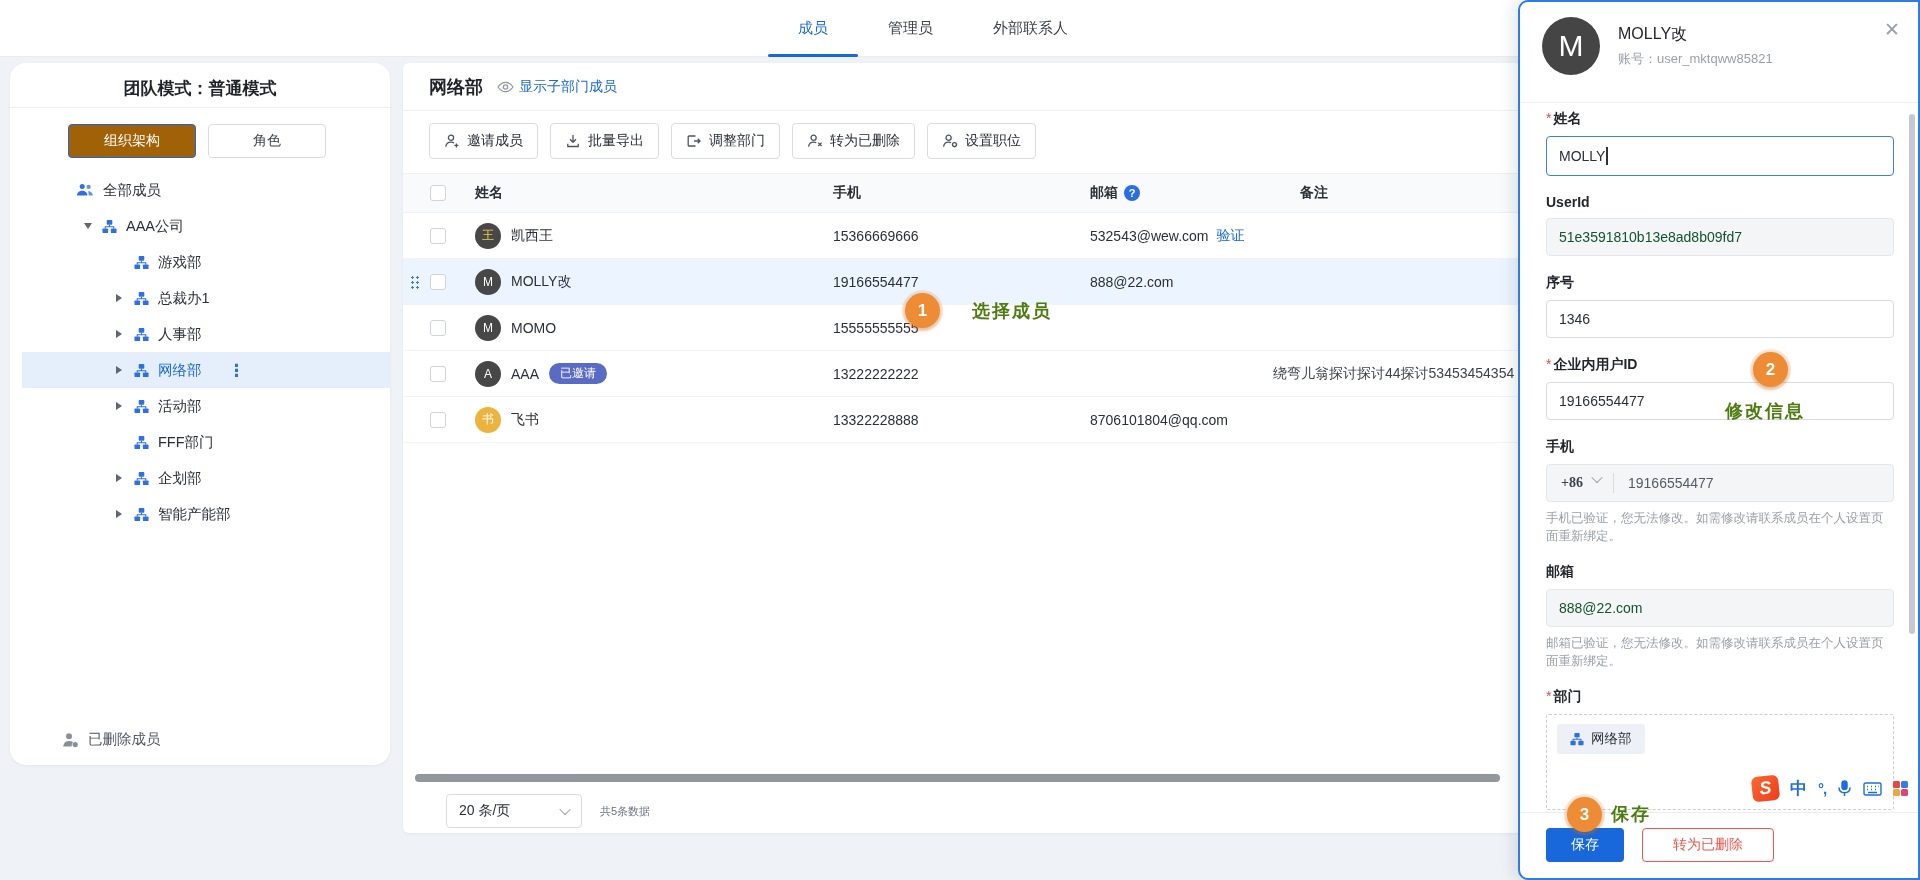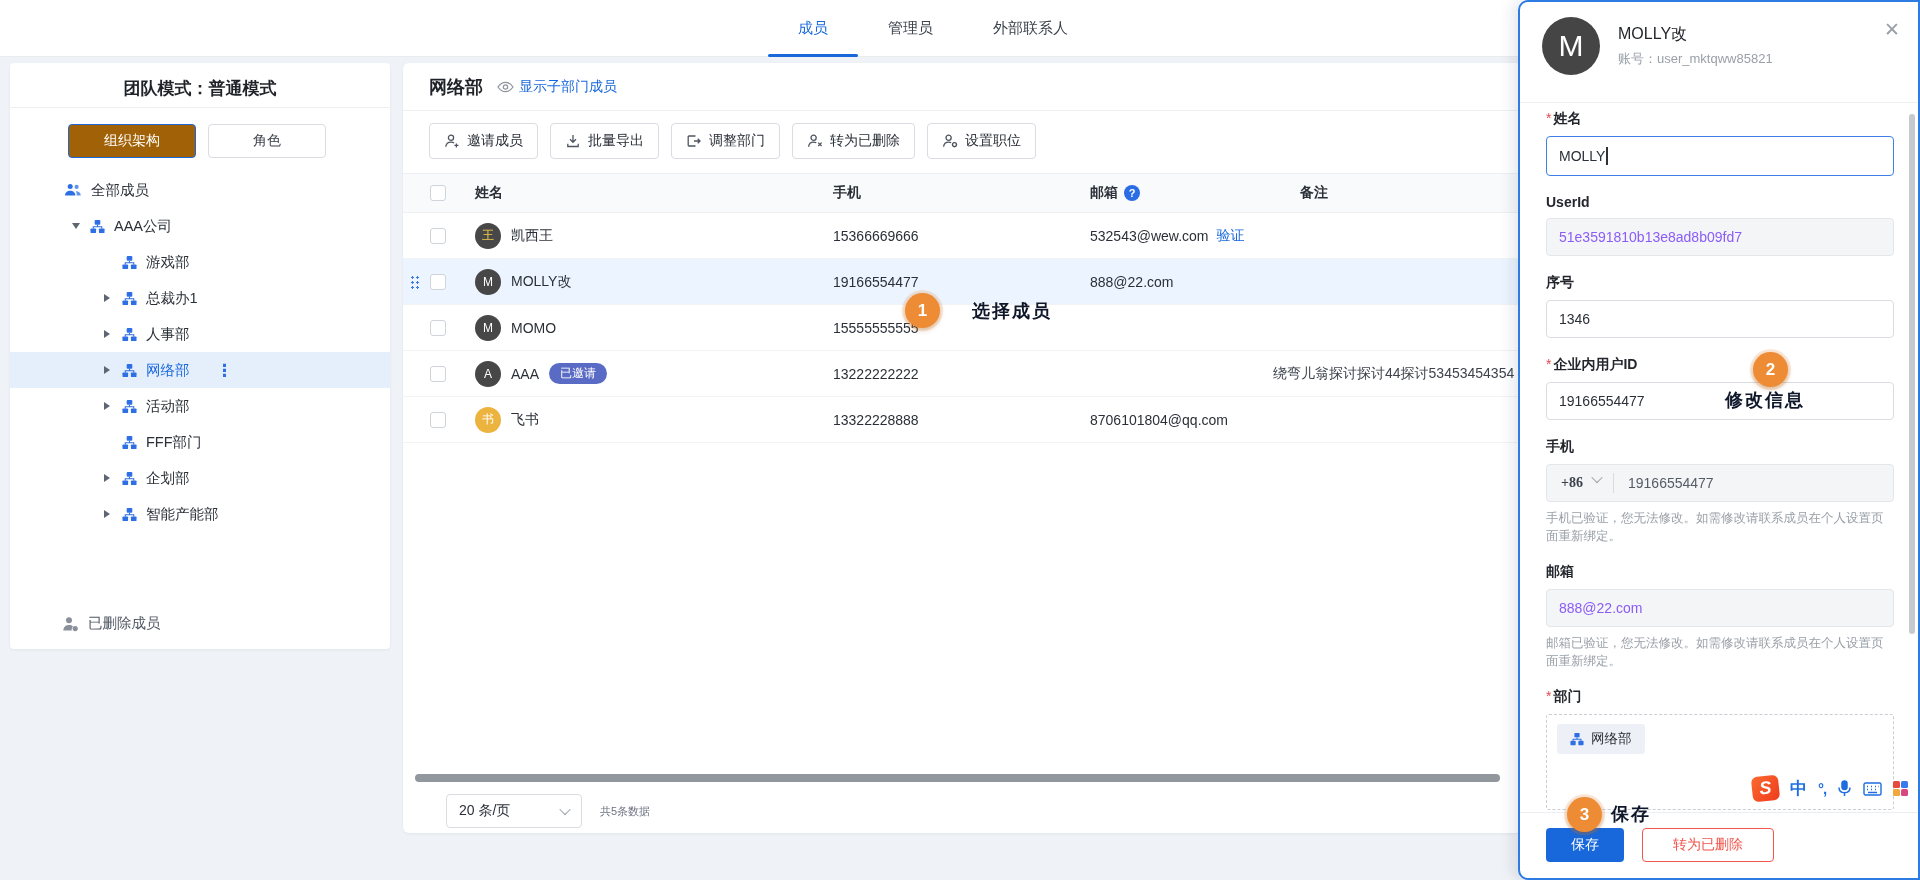--- a/index.html
+++ b/index.html
@@ -7,28 +7,28 @@
   body { font-family:"Liberation Sans","DejaVu Sans",sans-serif; background:#eff2f6; color:#1f2329; position:relative; font-size:14px; }
 
   
   .tabbar { position:absolute; left:0; top:0; width:1920px; height:57px; background:#fff; border-bottom:1px solid #e9ebef; z-index:2; }
   .tabs { position:absolute; left:768px; top:0; height:57px; display:flex; }
   .tab { height:57px; display:flex; align-items:center; padding:0 30px; font-size:15px; color:#3d434d; cursor:pointer; position:relative; }
   .tab.active { color:#1868dc; }
   .tab.active::after { content:""; position:absolute; left:0; right:0; bottom:0; height:3px; background:#1868dc; border-radius:2px; }
 
   
-  .sidebar { position:absolute; left:10px; top:63px; width:380px; height:586px; background:#fff; border-radius:4px; box-shadow:0 1px 3px rgba(30,40,60,.06); z-index:1; }
+  .sidebar { position:absolute; left:10px; top:63px; width:380px; height:702px; background:#fff; border-radius:16px; box-shadow:0 1px 3px rgba(30,40,60,.06); z-index:1; }
   .sb-title { text-align:center; font-size:17px; font-weight:bold; padding-top:14px; height:44px; color:#1f2329; }
   .sb-div { height:1px; background:#eef0f3; margin:0 0; }
   .mode-btns { display:flex; gap:12px; margin:16px 0 14px 58px; }
   .mode-btn { height:34px; border-radius:4px; display:flex; align-items:center; justify-content:center; font-size:14px; cursor:pointer; }
   .mode-btn.primary { width:128px; background:#a16207; color:#fff; border:1px solid #1868dc; }
   .mode-btn.ghost { width:118px; background:#fff; color:#3d434d; border:1px solid #d9dce1; }
-  .tree { margin-top:6px; }
+  .tree { margin-top:6px;padding-left:12px; }
   .tree-item { height:36px; display:flex; align-items:center; font-size:14.5px; color:#2b3038; cursor:pointer; position:relative; }
   .ti-root { padding-left:54px; }
   .ti-l0 { padding-left:62px; }
   .ti-l1 { padding-left:94px; }
   .tree-item.selected { background:#e5effc; color:#1868dc; }
   .caret-slot { width:18px; display:inline-flex; align-items:center; }
   .caret-right { width:0; height:0; border-top:4.5px solid transparent; border-bottom:4.5px solid transparent; border-left:6px solid #5f6672; }
   .caret-down { width:0; height:0; border-left:4.5px solid transparent; border-right:4.5px solid transparent; border-top:6px solid #5f6672; }
   .oi { width:15px; height:15px; margin-right:9px; color:#2f6fe4; flex:none; }
   .pi { width:18px; height:14px; margin-right:9px; color:#2f6fe4; flex:none; }
@@ -82,40 +82,40 @@
   .p-avatar { position:absolute; left:22px; top:15px; width:58px; height:58px; border-radius:50%; background:#454545; color:#fff; font-size:30px; display:flex; align-items:center; justify-content:center; }
   .p-name { position:absolute; left:98px; top:22px; font-size:16px; color:#23262c; }
   .p-account { position:absolute; left:98px; top:48px; font-size:13px; color:#9aa0a8; }
   .p-close { position:absolute; right:18px; top:16px; font-size:19px; color:#9aa0a8; cursor:pointer; }
   .p-div { height:1px; background:#eef0f3; margin:0 0 0 0; }
   .p-body { position:absolute; left:26px; top:108px; width:348px; }
   .f-label { font-size:14px; font-weight:bold; color:#23262c; margin-bottom:8px; }
   .required::before { content:"*"; color:#e5484d; margin-right:2px; font-weight:normal; }
   .f-input { width:348px; height:38px; border:1px solid #d9dce1; border-radius:4px; background:#fff; display:flex; align-items:center; padding:0 12px; font-size:14px; color:#2b3038; }
   .f-input.focus { border:1.5px solid #3e7fe8; height:40px; }
-  .f-input.disabled { background:#f4f5f7; border-color:#e4e6ea; color:#8b5cf6; }
+  .f-input.disabled { background:#f4f5f7; border-color:#e4e6ea; color:#14532d; }
   .caret-bar { display:inline-block; width:1.5px; height:18px; background:#303133; margin-left:1px; }
   .f-note { font-size:12.5px; color:#9aa0a8; line-height:18px; margin-top:7px; width:348px; }
   .f-block { margin-bottom:18px; }
   .phone-group { width:348px; height:38px; background:#f4f5f7; border:1px solid #e4e6ea; border-radius:4px; display:flex; align-items:center; color:#555b64; }
   .pg-code { display:flex; align-items:flex-start; gap:10px; padding:0 12px 0 14px; font-weight:bold; color:#3d434d; cursor:pointer;font-family:Liberation Serif, serif; }
   .pg-sep { width:1px; height:20px; background:#d8dbe0; }
   .pg-num { padding-left:14px; }
   .dept-box { width:348px; height:96px; border:1px dashed #c9cdd4; border-radius:3px; padding:9px 10px; cursor:pointer; }
   .dept-tag { display:inline-flex; align-items:center; gap:7px; background:#edf1f7; border-radius:3px; padding:6px 13px; font-size:13.5px; color:#2b3038; }
   .dept-tag .oi { margin-right:0; width:14px; height:14px; }
   .p-foot { position:absolute; left:0; bottom:0; width:100%; height:66px; border-top:1px solid #eceef1; }
   .btn-save { position:absolute; left:26px; top:15px; width:78px; height:34px; background:#1868dc; color:#fff; border-radius:4px; display:flex; align-items:center; justify-content:center; font-size:14px; cursor:pointer; }
   .btn-del { position:absolute; left:122px; top:15px; width:132px; height:34px; background:#fff; color:#f0564c; border:1px solid #f0564c; border-radius:4px; display:flex; align-items:center; justify-content:center; font-size:14px; cursor:pointer; }
   .p-scrollbar { position:absolute; right:3px; top:112px; width:6px; height:520px; border-radius:3px; background:#c6c9ce; }
 
   
   .anno { position:absolute; z-index:30; }
   .num-circle { width:35px; height:35px; border-radius:50%; background:#ee8c35; color:#fff; font-size:17px; font-weight:bold; display:flex; align-items:center; justify-content:center; box-shadow:0 2px 5px rgba(150,80,10,.35), 0 0 0 3px rgba(238,140,53,.18); }
-  .anno-text { color:#0f172a; font-size:18px; font-weight:bold; letter-spacing:2px; white-space:nowrap; }
+  .anno-text { color:#4d7c0f; font-size:18px; font-weight:bold; letter-spacing:2px; white-space:nowrap; }
 
   
   .ime { position:absolute; left:1752px; top:776px; z-index:40; display:flex; align-items:center; gap:11px; }
   .sogou { width:27px; height:25px; border-radius:6px; background:linear-gradient(135deg,#fb6a30,#ef3b1c); color:#fff; font-weight:bold; font-size:18px; font-style:italic; display:flex; align-items:center; justify-content:center; transform:rotate(-6deg); }
   .ime-zh { color:#1f6ee0; font-weight:bold; font-size:17px; }
   .ime-punct { color:#1f6ee0; font-weight:bold; font-size:15px; letter-spacing:-1px; }
   .ime svg { color:#1f6ee0; }
   .ime-grid { width:15px; height:15px; display:grid; grid-template-columns:7px 7px; grid-template-rows:7px 7px; gap:1px; }
   .ime-grid i { border-radius:1.5px; }
   .ime-grid i:nth-child(1){ background:#e8483d; } .ime-grid i:nth-child(2){ background:#3a78ee; }
@@ -483,21 +483,21 @@
 </div>
 
 <div class="anno" style="left:905px; top:293px;">
   <div class="num-circle">1</div>
 </div>
 <div class="anno anno-text" style="left:972px; top:299px;">选择成员</div>
 
 <div class="anno" style="left:1753px; top:352px;">
   <div class="num-circle">2</div>
 </div>
-<div class="anno anno-text" style="left:1725px; top:388px;">修改信息</div>
+<div class="anno anno-text" style="left:1725px; top:399px;">修改信息</div>
 
 <div class="anno" style="left:1567px; top:797px;">
   <div class="num-circle">3</div>
 </div>
 <div class="anno anno-text" style="left:1611px; top:802px;">保存</div>
 
 <div class="ime">
   <span class="sogou">S</span>
   <span class="ime-zh">中</span>
   <span class="ime-punct">°,</span>

